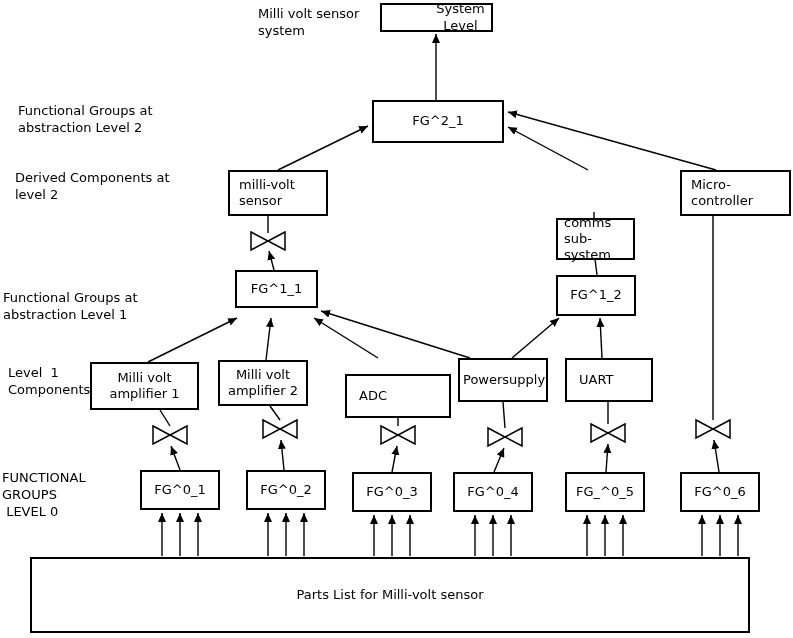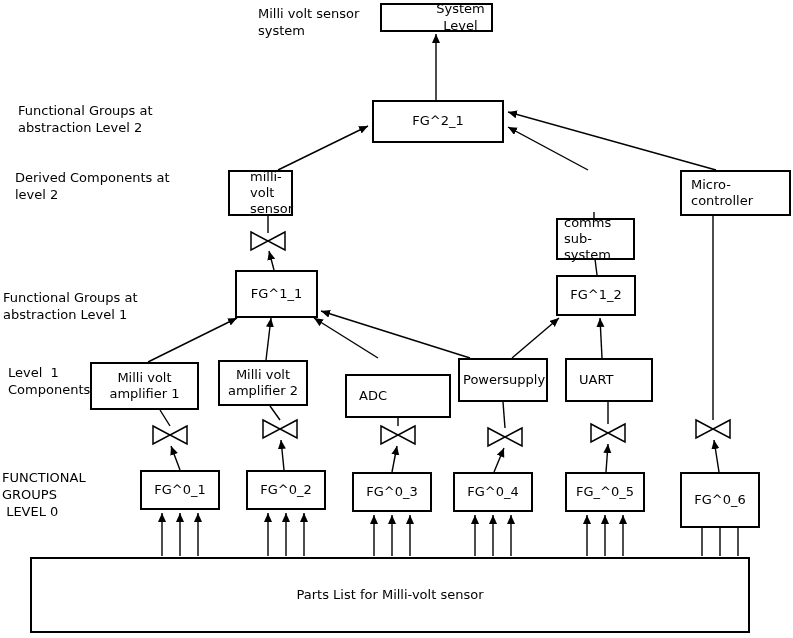--- a/index.html
+++ b/index.html
@@ -110,41 +110,41 @@
         <polygon class="bt" points="625,424 608,433 625,442"></polygon>
     </g>
     <g>
       <polygon class="bt" points="696,420 713,429 696,438"></polygon>
         <polygon class="bt" points="730,420 713,429 730,438"></polygon>
     </g>
   </svg>
 
   <div class="box" style="left:380px;top:3px;width:113px;height:29px;padding-left:48px;">System Level</div>
   <div class="box" style="left:372px;top:100px;width:132px;height:43px;">FG^2_1</div>
-  <div class="box left" style="left:228px;top:170px;width:65px;height:46px;padding-left:20px;">milli-volt
+  <div class="box left" style="left:228px;top:170px;width:100px;height:46px;padding-left:9px;">milli-volt
 sensor</div>
   <div class="box left" style="left:556px;top:170px;width:79px;height:42px;padding-left:6px;margin-top:48px;">comms
 sub-system</div>
   <div class="box left" style="left:680px;top:170px;width:111px;height:46px;padding-left:9px;">Micro-
 controller</div>
-  <div class="box" style="left:235px;top:270px;width:83px;height:48px;">FG^1_1</div>
+  <div class="box" style="left:235px;top:270px;width:83px;height:38px;">FG^1_1</div>
   <div class="box" style="left:556px;top:275px;width:80px;height:41px;">FG^1_2</div>
   <div class="box" style="left:90px;top:362px;width:109px;height:48px;">Milli volt
 amplifier 1</div>
   <div class="box" style="left:218px;top:360px;width:90px;height:46px;">Milli volt
 amplifier 2</div>
   <div class="box left" style="left:345px;top:374px;width:106px;height:44px;padding-left:12px;">ADC</div>
   <div class="box left" style="left:458px;top:358px;width:90px;height:44px;padding-left:3px;">Powersupply</div>
   <div class="box left" style="left:565px;top:358px;width:88px;height:44px;padding-left:12px;text-align:right;">UART</div>
   <div class="box" style="left:140px;top:470px;width:80px;height:40px;text-align:center;">FG^0_1</div>
   <div class="box" style="left:246px;top:470px;width:80px;height:40px;">FG^0_2</div>
   <div class="box" style="left:352px;top:472px;width:80px;height:40px;">FG^0_3</div>
   <div class="box" style="left:453px;top:472px;width:80px;height:40px;">FG^0_4</div>
   <div class="box" style="left:565px;top:472px;width:80px;height:40px;">FG_^0_5</div>
-  <div class="box" style="left:680px;top:472px;width:80px;height:56px;">FG^0_6</div>
+  <div class="box" style="left:680px;top:472px;width:80px;height:40px;">FG^0_6</div>
   <div class="box" style="left:30px;top:557px;width:720px;height:76px;">Parts List for Milli-volt sensor</div>
 
   <div class="row-label" style="left:258px;top:5px;">Milli volt sensor
 system</div>
   <div class="row-label" style="left:18px;top:102px;">Functional Groups at
 abstraction Level 2</div>
   <div class="row-label" style="left:15px;top:169px;">Derived Components at
 level 2</div>
   <div class="row-label" style="left:3px;top:289px;">Functional Groups at
 abstraction Level 1</div>

